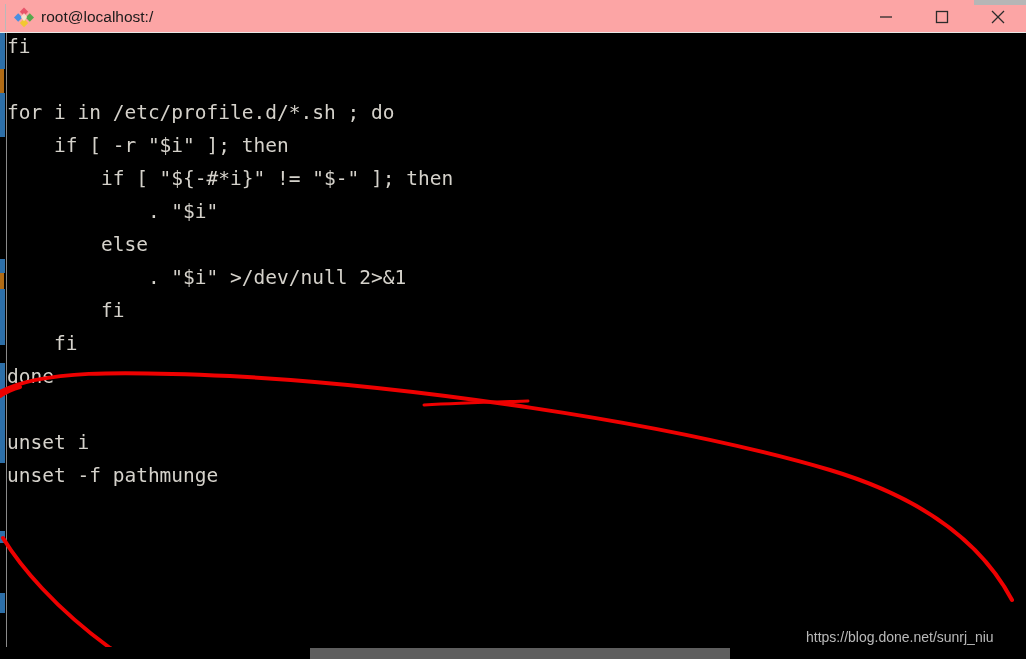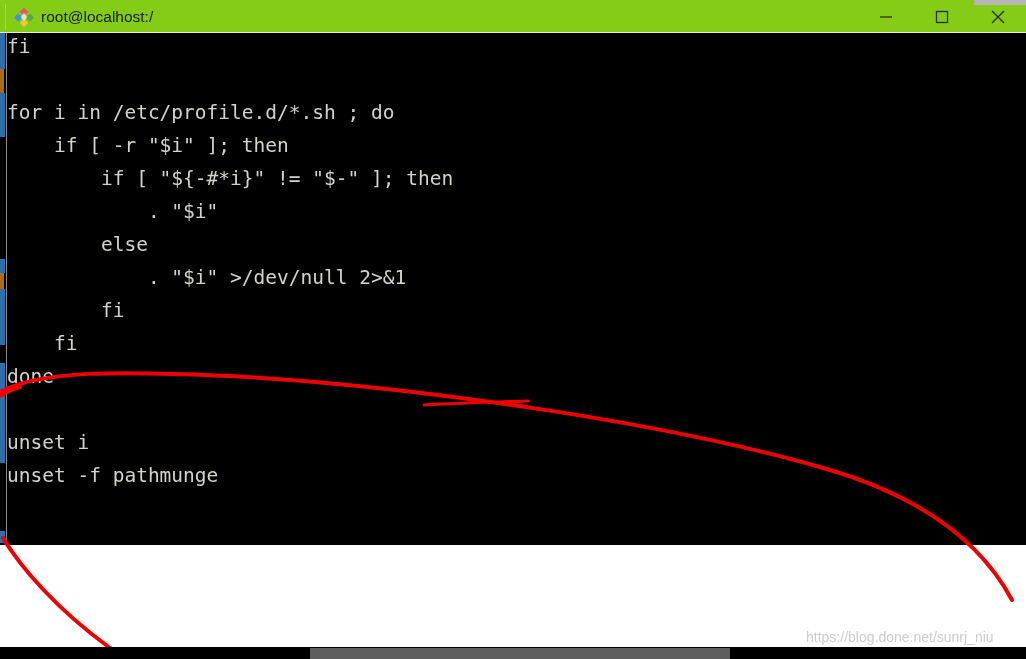--- a/index.html
+++ b/index.html
@@ -20,21 +20,21 @@
     overflow: hidden;
     background: #ffffff;
   }
 
   
   .titlebar {
     position: absolute;
     left: 0; top: 0;
     width: 1026px;
     height: 33px;
-    background: #84cc16;
+    background: #fca5a5;
     border-bottom: 1px solid #e8e8e8;
     display: flex;
     align-items: center;
     z-index: 40;
   }
   .titlebar-leftedge {
     position: absolute;
     left: 5px; top: 4px;
     width: 1px; height: 26px;
     background: #b9b9b9;
@@ -79,21 +79,21 @@
     border: none;
     cursor: default;
   }
   .win-btn svg { display: block; }
 
   
   .terminal {
     position: absolute;
     left: 0; top: 33px;
     width: 1026px;
-    height: 512px;
+    height: 626px;
     background: #000000;
     overflow: hidden;
     z-index: 10;
   }
 
   
   .left-strip {
     position: absolute;
     left: 0; top: 0;
     width: 7px;

